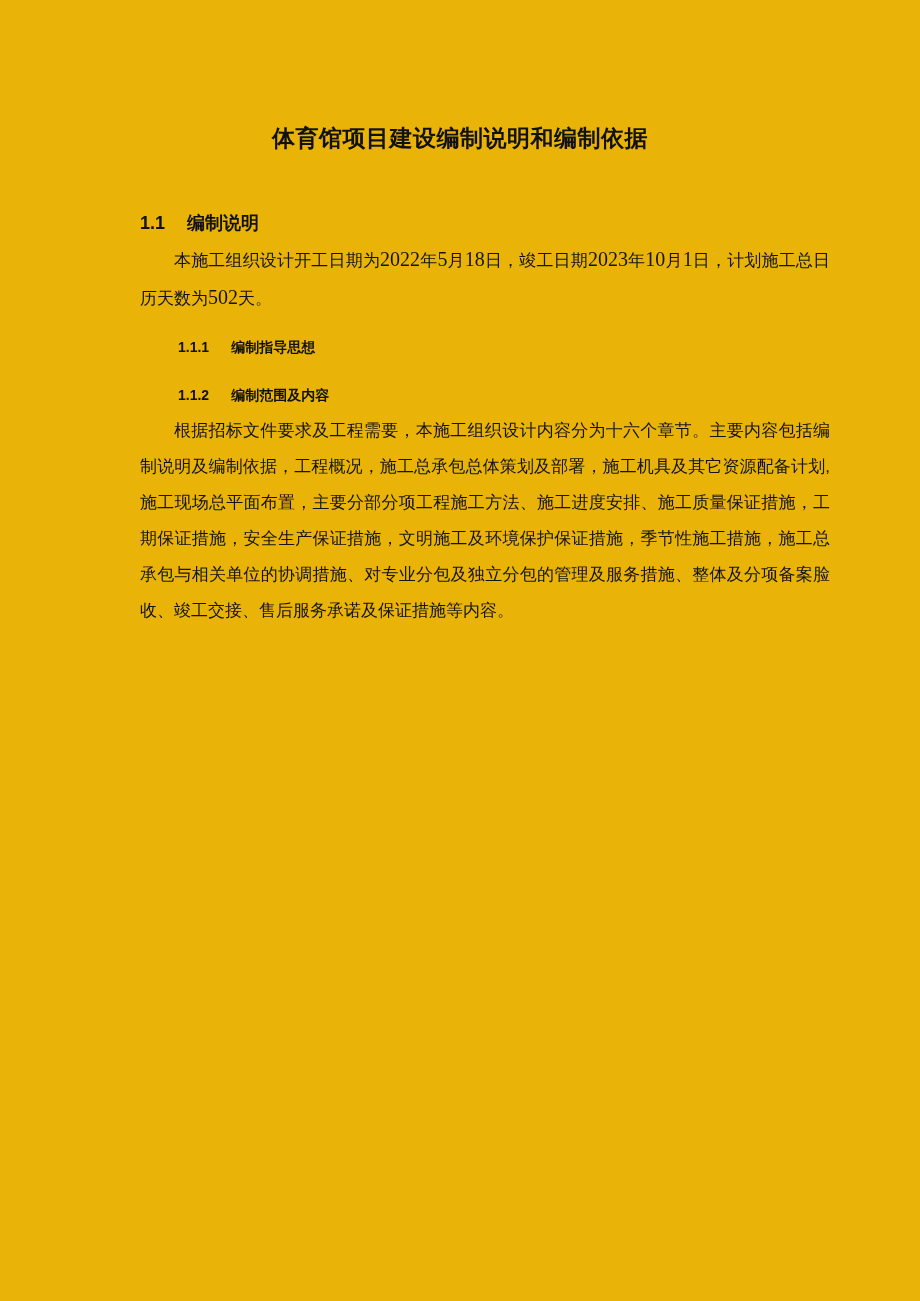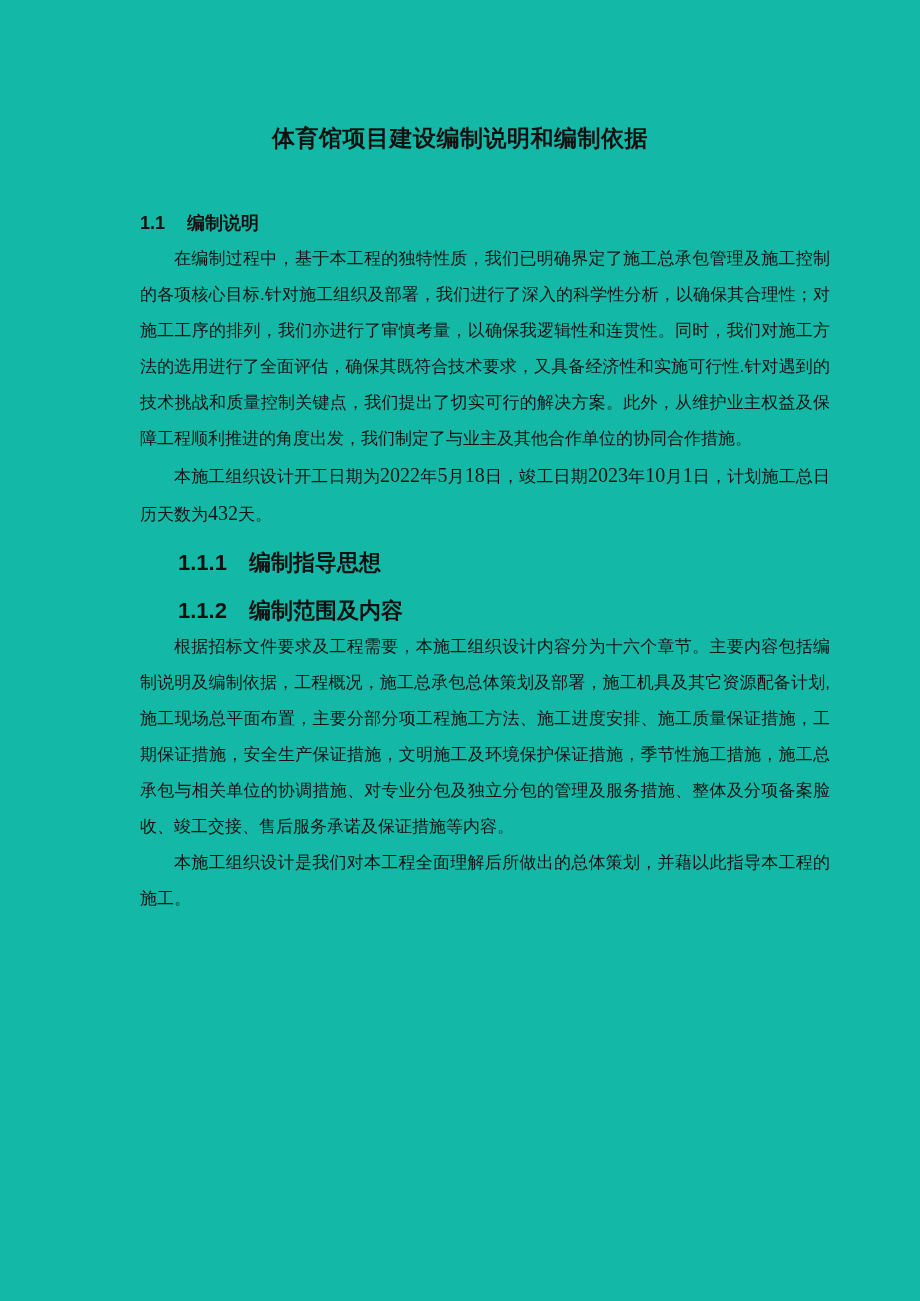--- a/index.html
+++ b/index.html
@@ -9,21 +9,21 @@
   }
   body {
     width: 920px;
     height: 1301px;
     font-family: "Liberation Sans", sans-serif;
     color: #1a1a1a;
   }
   .page {
     width: 920px;
     height: 1301px;
-    background: #14b8a6;
+    background: #eab308;
     overflow: hidden;
     box-sizing: border-box;
     padding-top: 123px;
   }
   .doc-title {
     margin: 0;
     text-align: center;
     font-size: 23px;
     font-weight: 700;
     line-height: 30px;
@@ -32,21 +32,21 @@
   }
   .h-level1 {
     margin: 40px 90px 0 140px;
     font-size: 18px;
     font-weight: 700;
     line-height: 36px;
     color: #111111;
   }
   .h-level2 {
     margin: 0 90px 0 178px;
-    font-size: 22px;
+    font-size: 14px;
     font-weight: 700;
     line-height: 36px;
     color: #111111;
   }
   .h-num {
     display: inline-block;
     margin-right: 22px;
     font-family: "Liberation Sans", sans-serif;
     margin-top: 12px;
   }
@@ -70,32 +70,30 @@
 <body>
 
 <div class="page">
 
   <h1 class="doc-title">体育馆项目建设编制说明和编制依据</h1>
 
   <div class="h-level1">
     <span class="h-num">1.1</span><span>编制说明</span>
   </div>
 
-  <p class="para">在编制过程中，基于本工程的独特性质，我们已明确界定了施工总承包管理及施工控制的各项核心目标.针对施工组织及部署，我们进行了深入的科学性分析，以确保其合理性；对施工工序的排列，我们亦进行了审慎考量，以确保我逻辑性和连贯性。同时，我们对施工方法的选用进行了全面评估，确保其既符合技术要求，又具备经济性和实施可行性.针对遇到的技术挑战和质量控制关键点，我们提出了切实可行的解决方案。此外，从维护业主权益及保障工程顺利推进的角度出发，我们制定了与业主及其他合作单位的协同合作措施。</p>
 
-  <p class="para">本施工组织设计开工日期为<span class="num">2022</span>年<span class="num">5</span>月<span class="num">18</span>日，竣工日期<span class="num">2023</span>年<span class="num">10</span>月<span class="num">1</span>日，计划施工总日历天数为<span class="num">432</span>天。</p>
+  <p class="para">本施工组织设计开工日期为<span class="num">2022</span>年<span class="num">5</span>月<span class="num">18</span>日，竣工日期<span class="num">2023</span>年<span class="num">10</span>月<span class="num">1</span>日，计划施工总日历天数为<span class="num">502</span>天。</p>
 
   <div class="h-level2">
     <span class="h-num">1.1.1</span><span>编制指导思想</span>
   </div>
 
 
   <div class="h-level2">
     <span class="h-num">1.1.2</span><span>编制范围及内容</span>
   </div>
 
   <p class="para">根据招标文件要求及工程需要，本施工组织设计内容分为十六个章节。主要内容包括编制说明及编制依据，工程概况，施工总承包总体策划及部署，施工机具及其它资源配备计划,施工现场总平面布置，主要分部分项工程施工方法、施工进度安排、施工质量保证措施，工期保证措施，安全生产保证措施，文明施工及环境保护保证措施，季节性施工措施，施工总承包与相关单位的协调措施、对专业分包及独立分包的管理及服务措施、整体及分项备案脸收、竣工交接、售后服务承诺及保证措施等内容。</p>
 
-  <p class="para">本施工组织设计是我们对本工程全面理解后所做出的总体策划，并藉以此指导本工程的施工。</p>
 
 
 
 </div>
 
 </body></html>

